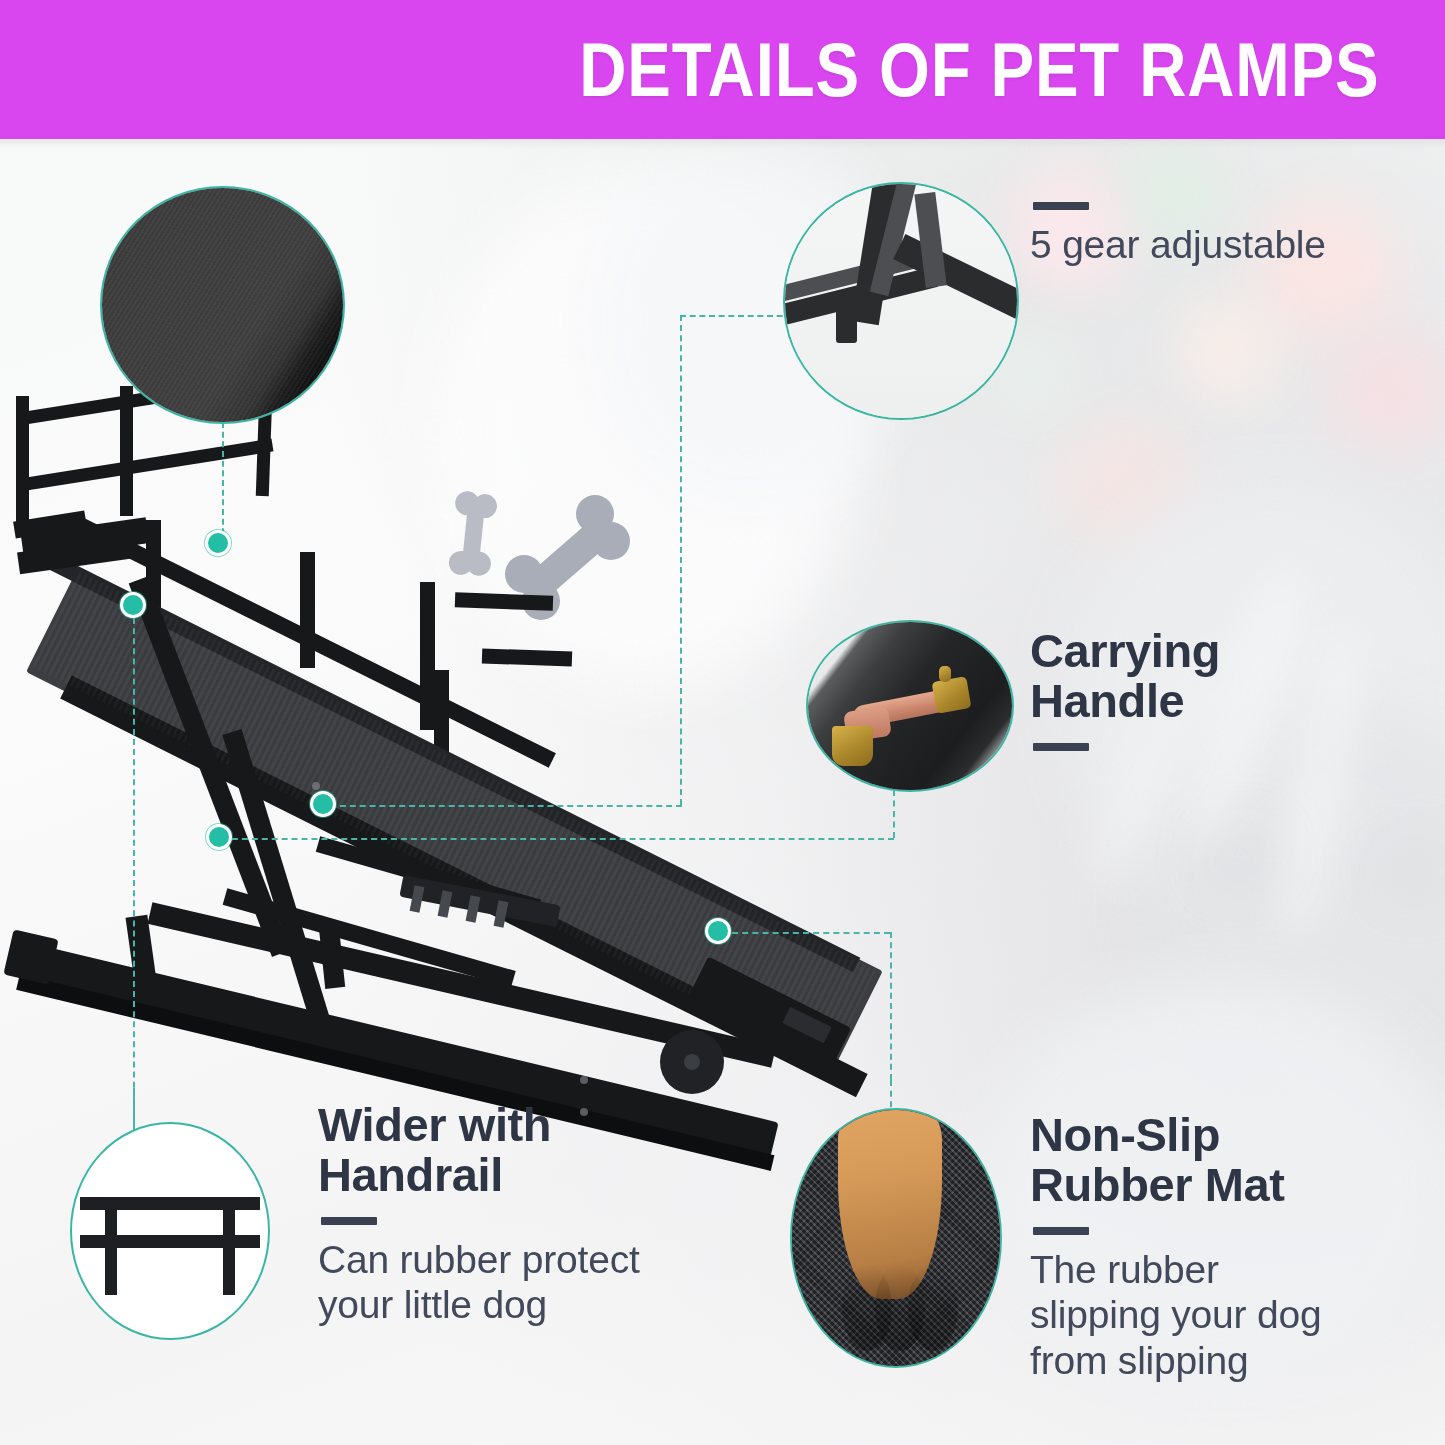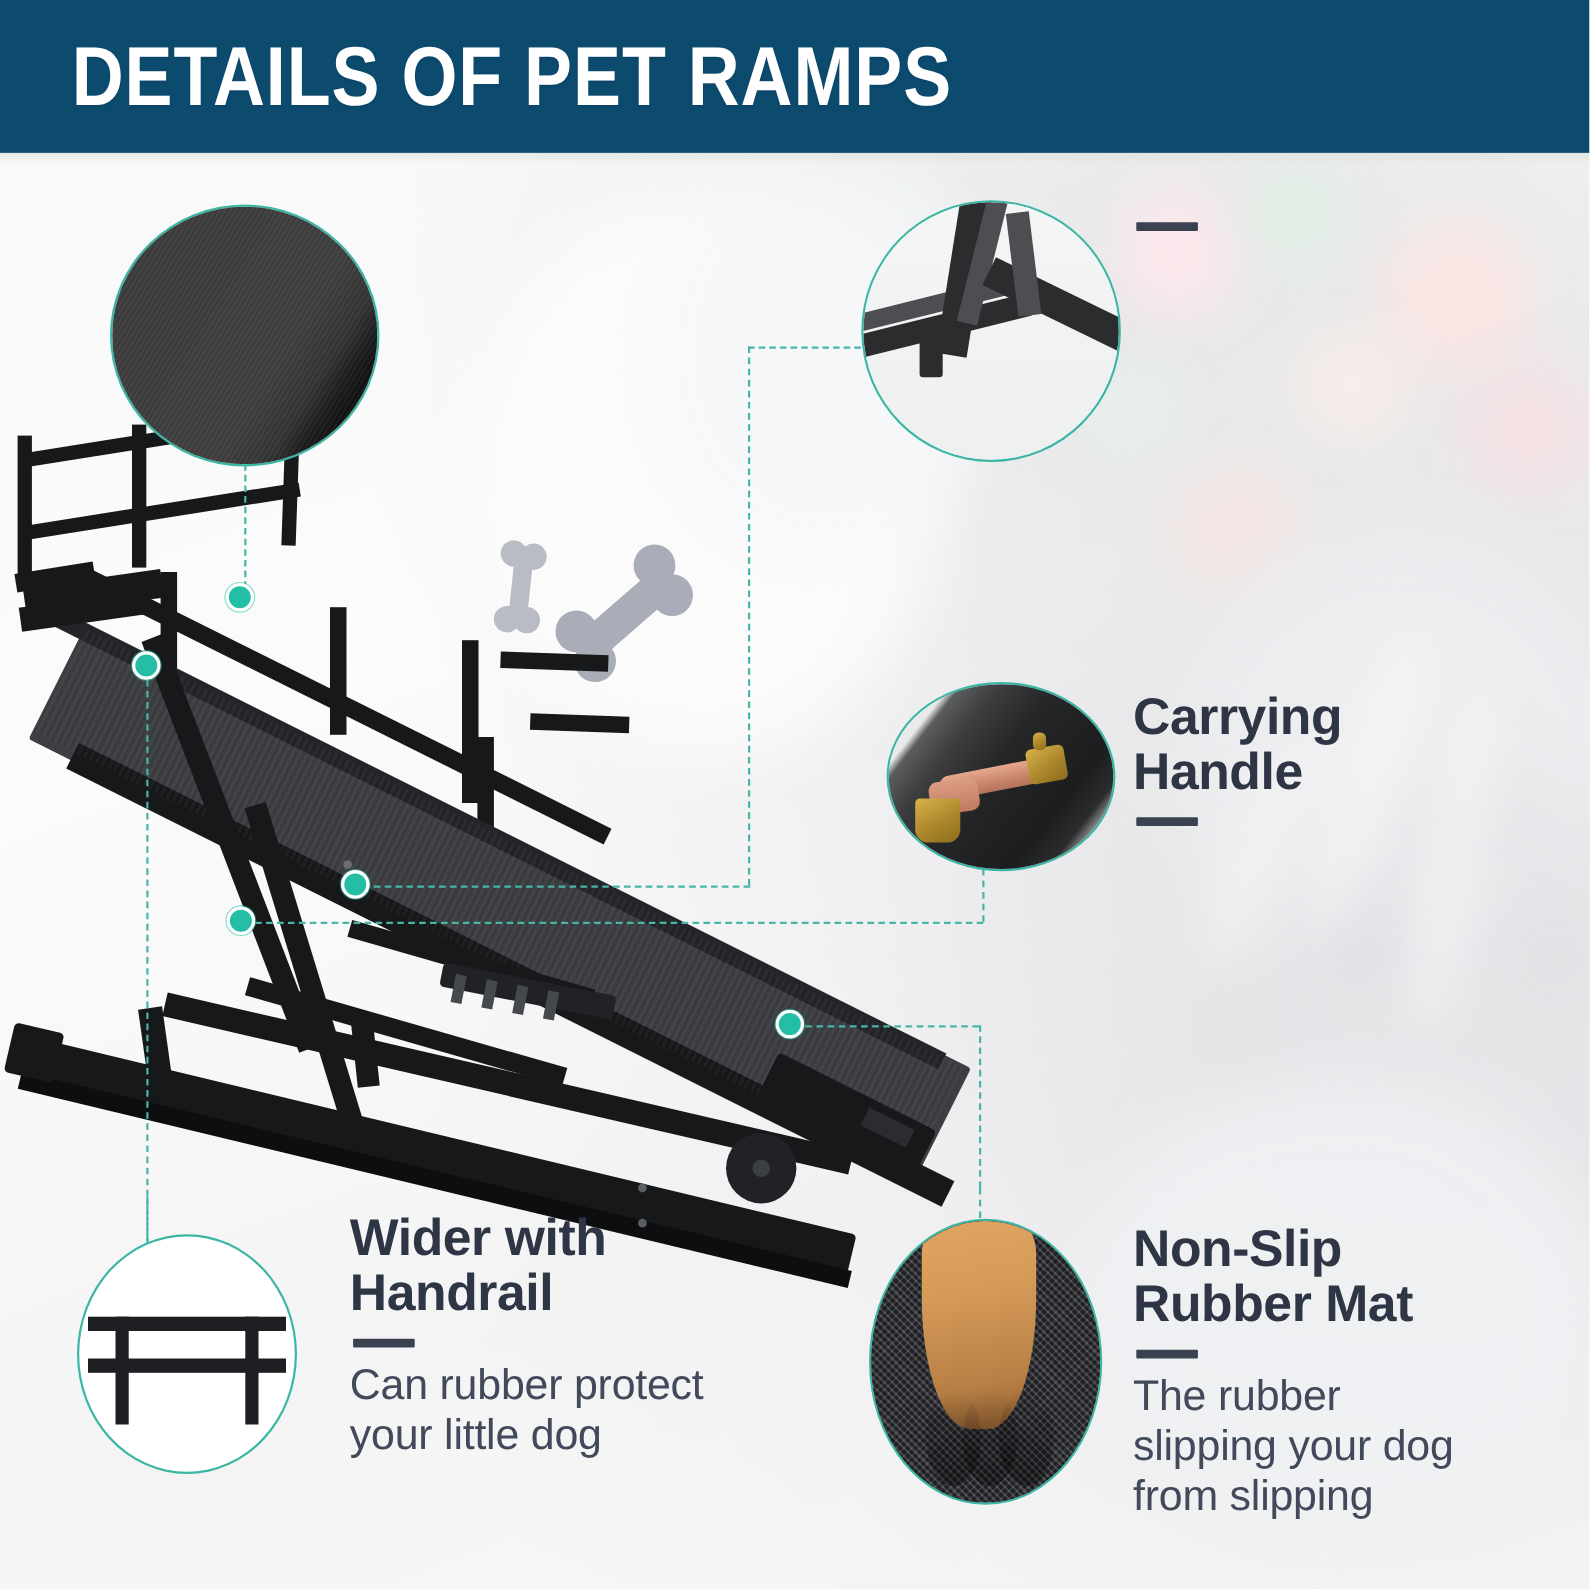--- a/index.html
+++ b/index.html
@@ -20,22 +20,22 @@
       radial-gradient(circle at 70% 20%, rgba(229,231,230,.9) 0%, rgba(255,255,255,0) 45%),
       linear-gradient(160deg,#f7f8f8 0%,#fbfbfb 36%,#f4f4f5 70%,#fafafa 100%);
   }
   .bokeh{ position:absolute; border-radius:50%; filter:blur(26px); }
   .fur{ position:absolute; border-radius:50%; filter:blur(30px); }
   .fur-streak{ position:absolute; border-radius:50%; filter:blur(18px); opacity:.55; }
 
   
   .header{
     position:absolute; left:0; top:0; width:1445px; height:139px;
-    background:#0c4a6e;
-    display:flex; align-items:center; justify-content:flex-start;
+    background:#d946ef;
+    display:flex; align-items:center; justify-content:flex-end;
   }
   .header-title{
     color:#ffffff;
     font-size:76px;
     font-weight:bold;
     letter-spacing:1px;
     transform:scaleX(.86);
     transform-origin:center;
     white-space:nowrap;
     text-shadow:0 2px 3px rgba(0,0,0,.07);
@@ -310,20 +310,21 @@
       <div class="bar lite" style="left:-8%;top:36%;width:74%;height:7%;transform:rotate(-14deg);"></div>
       <div class="bar" style="left:34%;top:-12%;width:12%;height:72%;transform:rotate(9deg);"></div>
       <div class="bar lite" style="left:44%;top:-14%;width:8%;height:62%;transform:rotate(14deg);"></div>
       <div class="bar" style="left:46%;top:34%;width:62%;height:12%;transform:rotate(26deg);"></div>
       <div class="bar" style="left:22%;top:46%;width:9%;height:22%;border-radius:3px;"></div>
       <div class="bar lite" style="left:58%;top:4%;width:9%;height:40%;transform:rotate(-7deg);"></div>
     </div>
   </div>
   <div class="callout" style="left:1030px;top:186px;width:400px;">
     <div class="divider"></div>
+    <p>5 gear adjustable</p>
   </div>
 
   <div class="circ" style="left:806px;top:620px;width:208px;height:172px;">
     <div class="circ-inner ph-handle">
       <div class="strap"></div>
       <div class="strap2"></div>
       <div class="brass" style="left:62%;top:34%;width:17%;height:19%;transform:rotate(-10deg);"></div>
       <div class="brass" style="left:12%;top:62%;width:20%;height:24%;border-radius:4px 4px 12px 12px;"></div>
       <div class="brass" style="left:64%;top:26%;width:6%;height:10%;"></div>
     </div>

